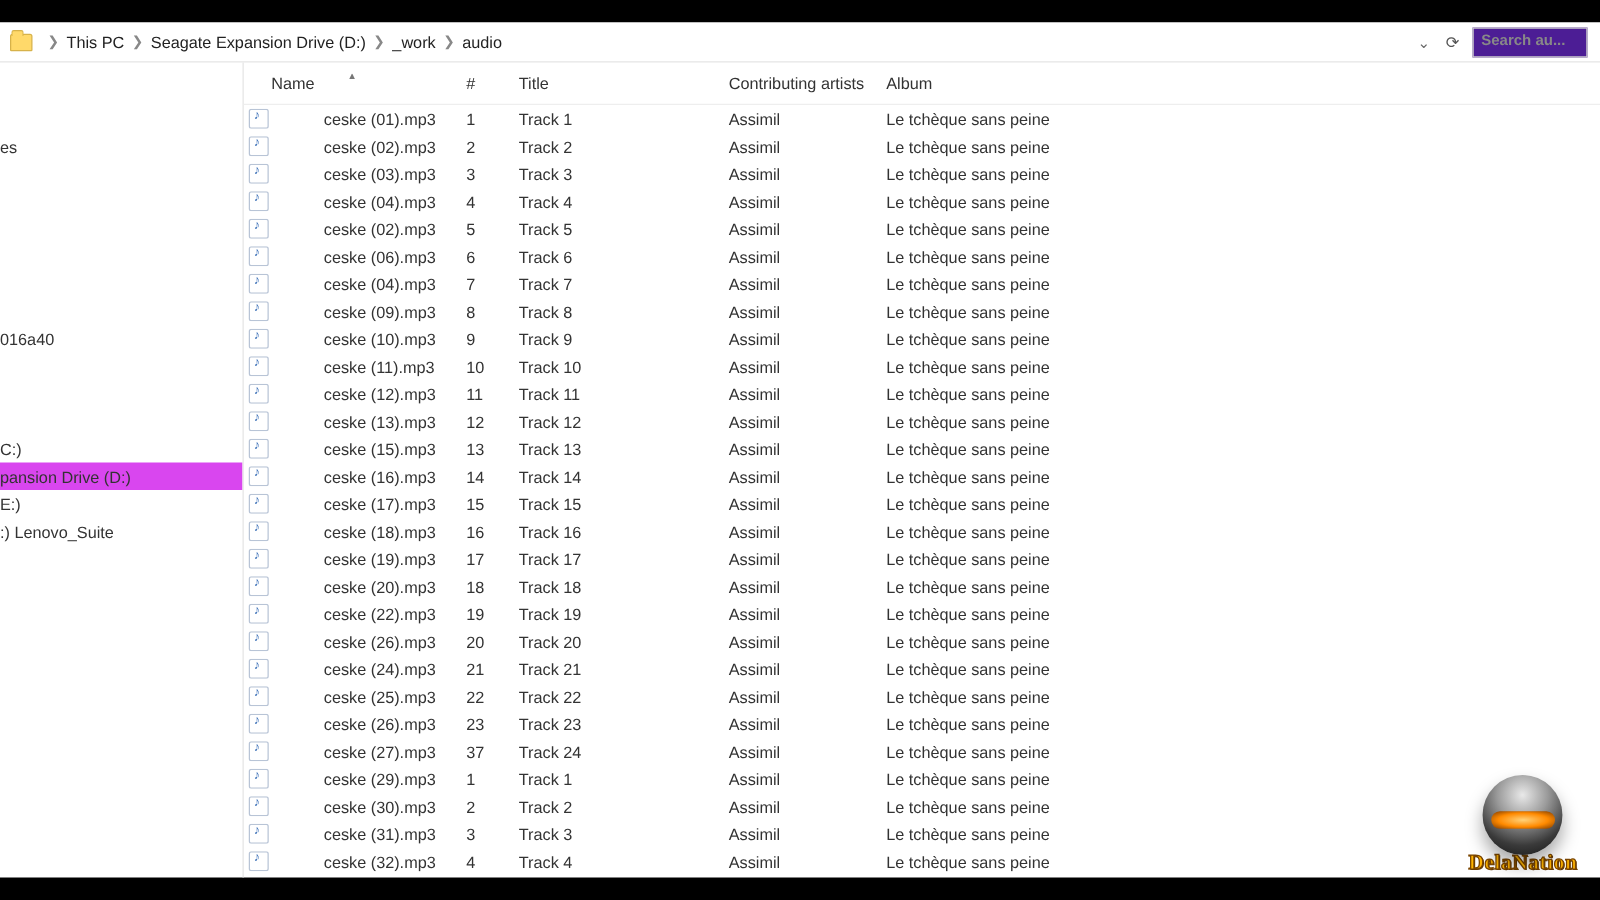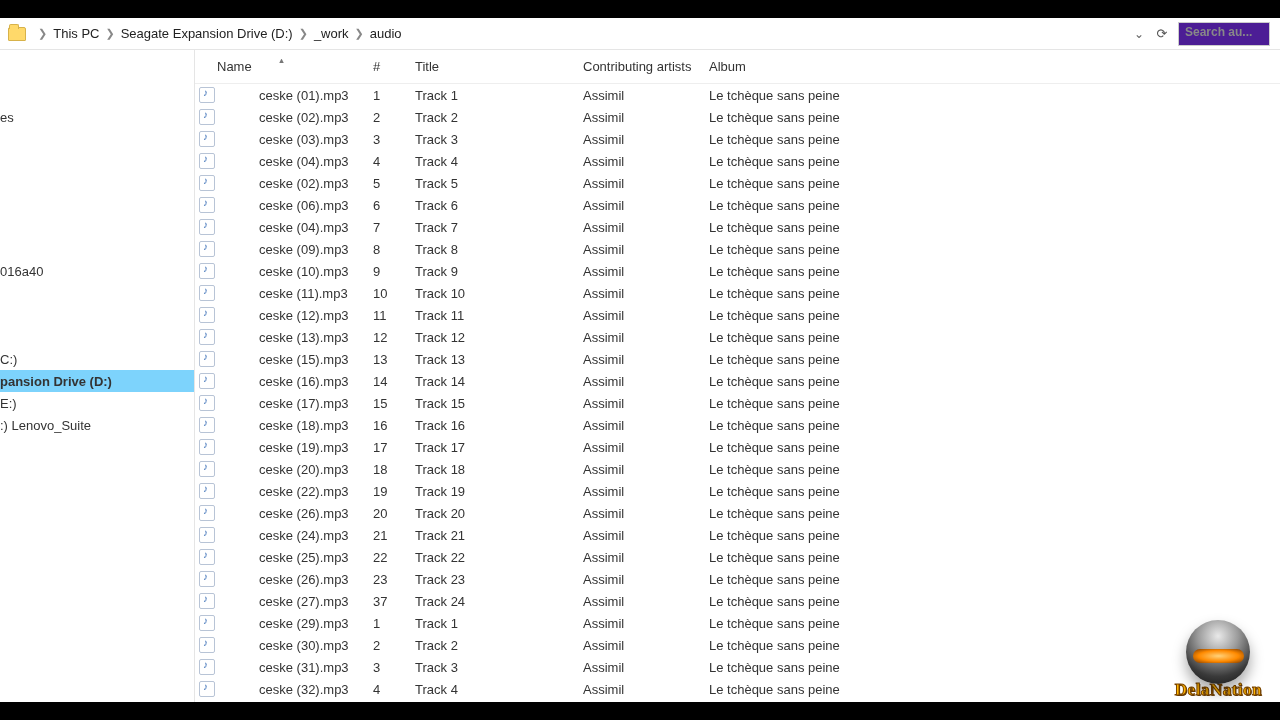--- a/index.html
+++ b/index.html
@@ -13,21 +13,21 @@
   .folder-glyph::before { content:""; position:absolute; top:-4px; left:0; width:8px; height:4px; background:#ffd96a; border:1px solid #d7b24a; border-bottom:none; border-radius:2px 2px 0 0; }
   .crumb-sep { color:#888; margin:0 6px; font-size:11px; }
   .crumb { color:#222; }
   .address-spacer { flex:1; }
   .chevron-down { width:18px; height:18px; display:flex; align-items:center; justify-content:center; color:#666; font-size:12px; }
   .refresh { width:20px; height:20px; display:flex; align-items:center; justify-content:center; color:#555; margin:0 6px 0 4px; }
   .search-box { width:92px; height:24px; border:1px solid #ccc; padding:2px 6px; color:#888; font-size:12px; margin-right:6px; background:#4c1d95; overflow:hidden; white-space:nowrap;font-weight:bold; }
   .body { display:flex; height:calc(100% - 32px); }
   .nav-pane { width:195px; border-right:1px solid #e5e5e5; padding-top:34px; overflow:hidden; }
   .nav-item { height:22px; display:flex; align-items:center; padding-left:0; white-space:nowrap; }
-  .nav-item.selected { background:#7dd3fc;font-weight:bold; }
+  .nav-item.selected { background:#d946ef; }
   .content { flex:1; position:relative; }
   .header-row { display:flex; align-items:center; height:34px; border-bottom:1px solid #eee; color:#555; }
   .col { padding-left:6px; overflow:hidden; white-space:nowrap; text-overflow:ellipsis; }
   .col-name  { width:172px; padding-left:22px; }
   .col-num   { width:42px; text-align:left; }
   .col-title { width:168px; }
   .col-artist{ width:126px; }
   .col-album { width:200px; }
   .sort-arrow { font-size:9px; color:#777; position:relative; top:-8px; margin-left:24px; }
   .row { display:flex; align-items:center; height:22px; }

